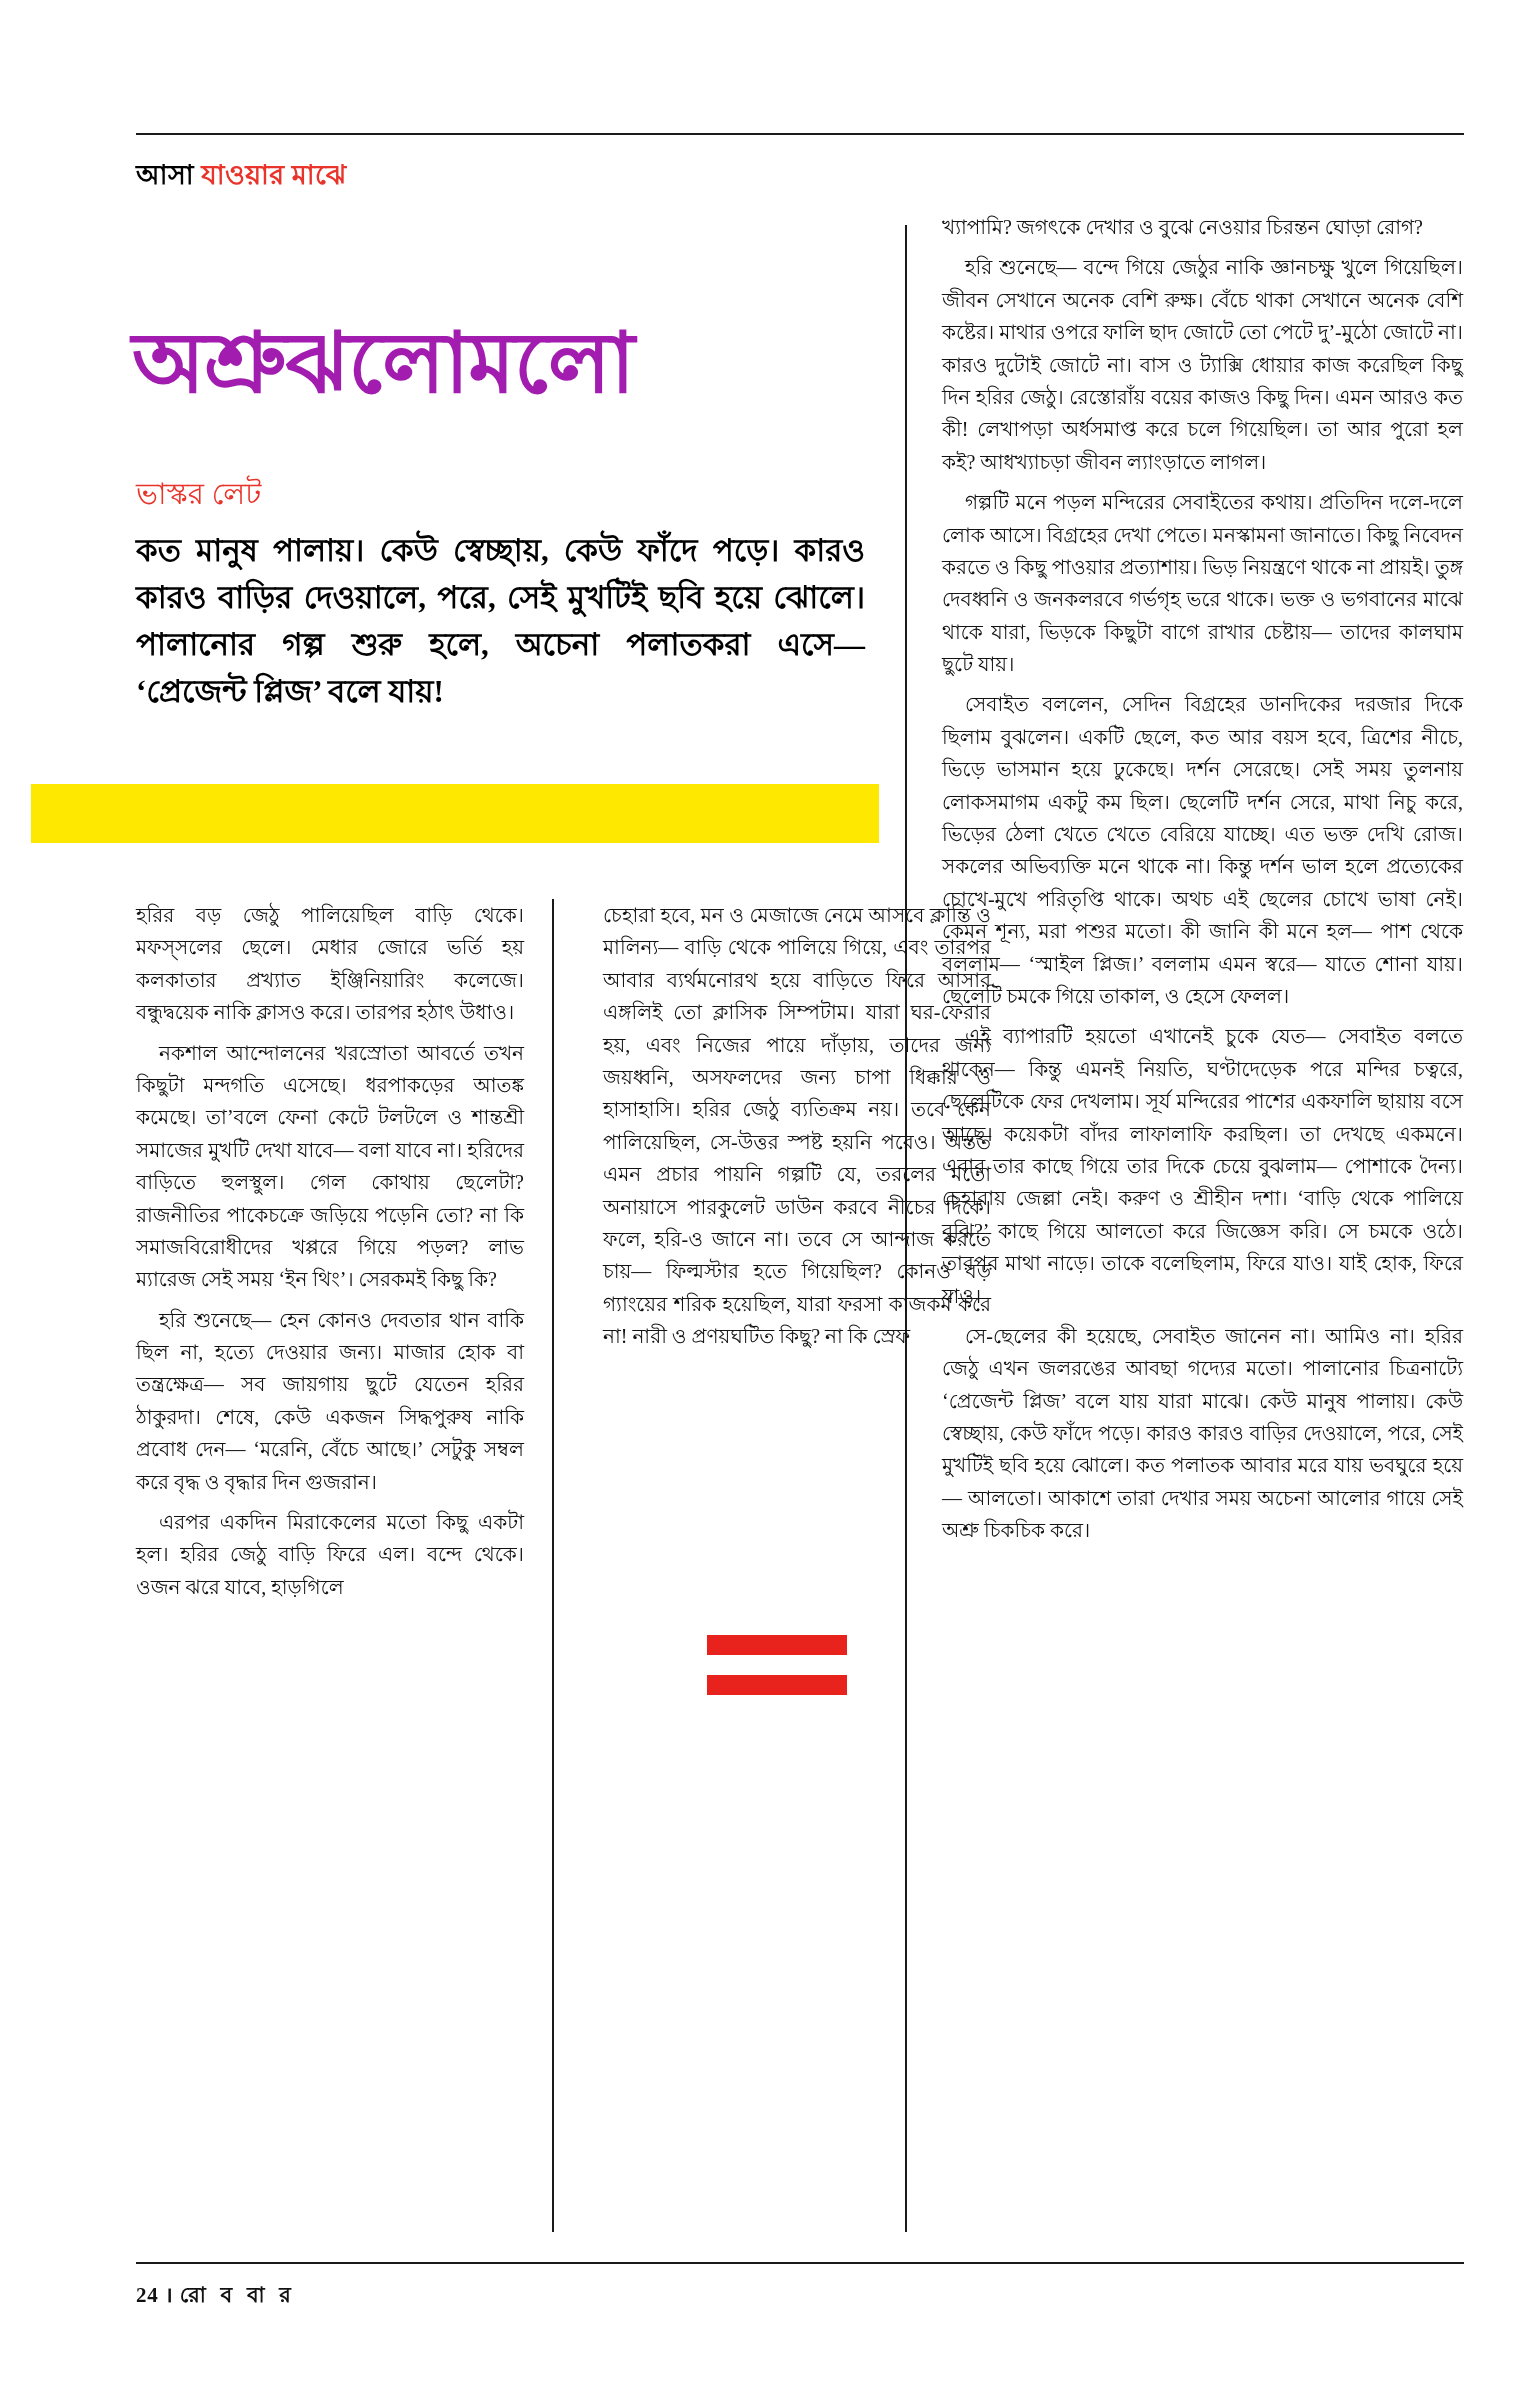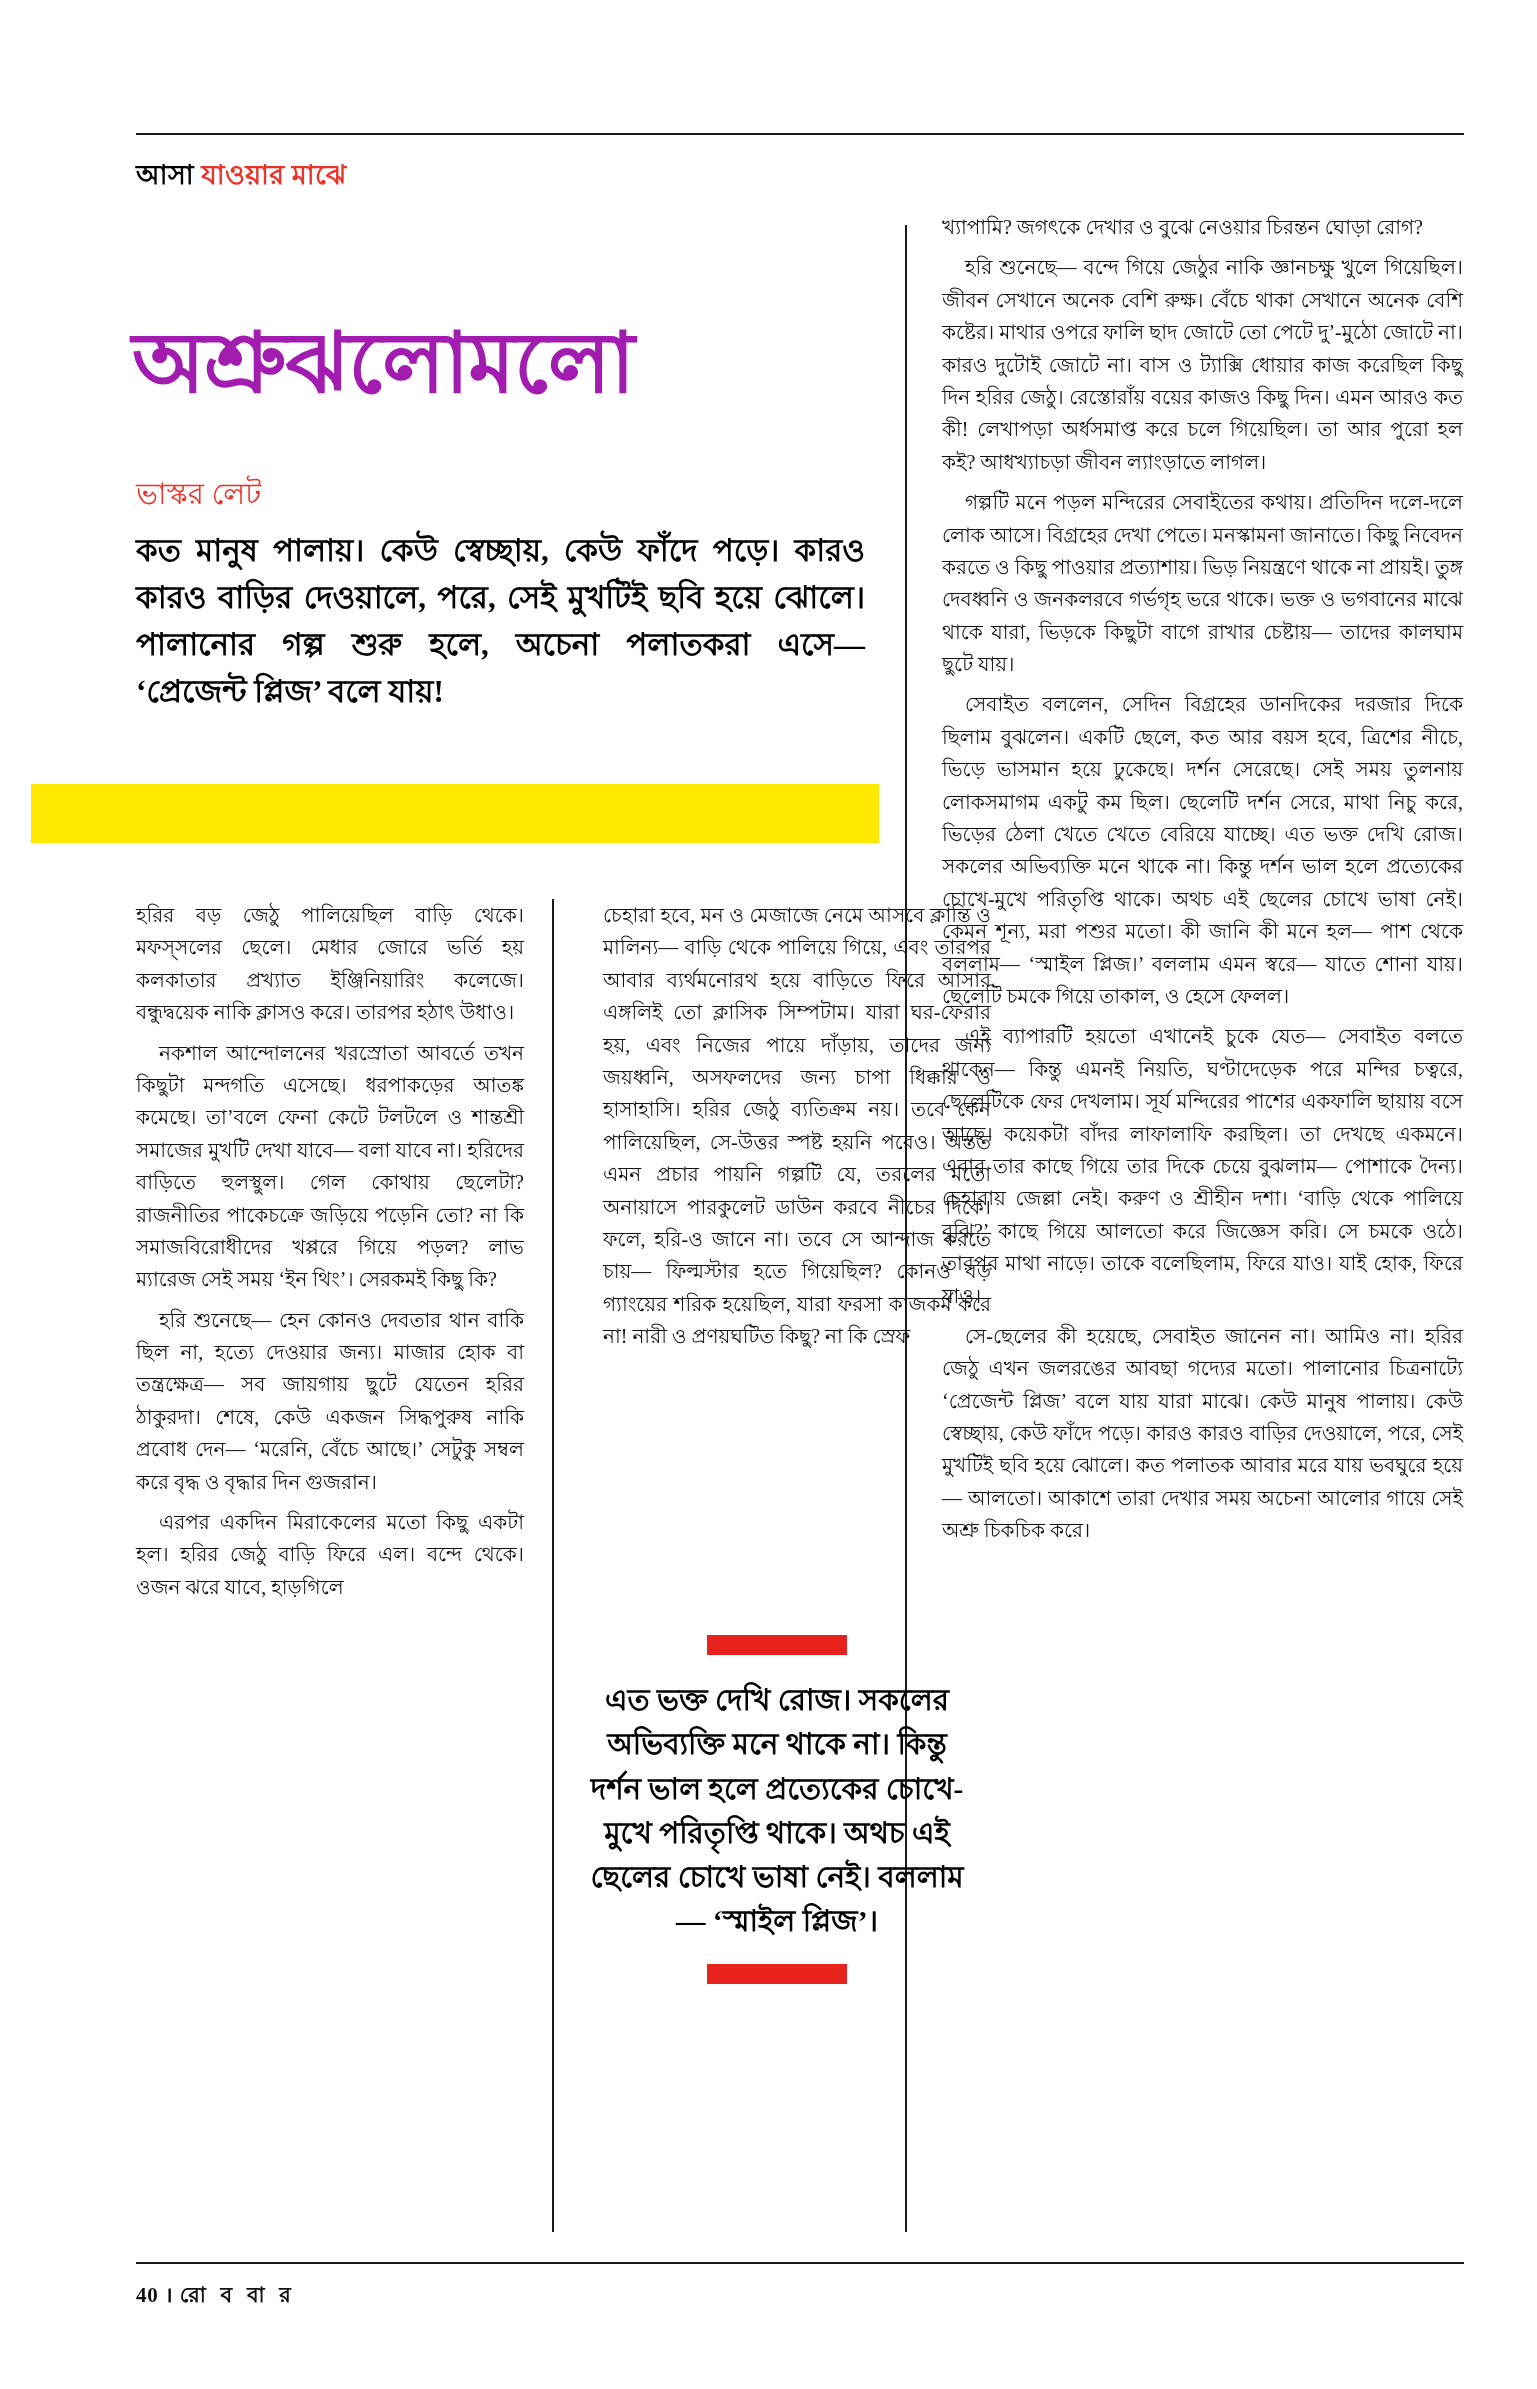--- a/index.html
+++ b/index.html
@@ -186,32 +186,31 @@
       <p>নকশাল আন্দোলনের খরস্রোতা আবর্তে তখন কিছুটা মন্দগতি এসেছে। ধরপাকড়ের আতঙ্ক কমেছে। তা’বলে ফেনা কেটে টলটলে ও শান্তশ্রী সমাজের মুখটি দেখা যাবে— বলা যাবে না। হরিদের বাড়িতে হুলস্থুল। গেল কোথায় ছেলেটা? রাজনীতির পাকেচক্রে জড়িয়ে পড়েনি তো? না কি সমাজবিরোধীদের খপ্পরে গিয়ে পড়ল? লাভ ম্যারেজ সেই সময় ‘ইন থিং’। সেরকমই কিছু কি?</p>
       <p>হরি শুনেছে— হেন কোনও দেবতার থান বাকি ছিল না, হত্যে দেওয়ার জন্য। মাজার হোক বা তন্ত্রক্ষেত্র— সব জায়গায় ছুটে যেতেন হরির ঠাকুরদা। শেষে, কেউ একজন সিদ্ধপুরুষ নাকি প্রবোধ দেন— ‘মরেনি, বেঁচে আছে।’ সেটুকু সম্বল করে বৃদ্ধ ও বৃদ্ধার দিন গুজরান।</p>
       <p>এরপর একদিন মিরাকেলের মতো কিছু একটা হল। হরির জেঠু বাড়ি ফিরে এল। বন্দে থেকে। ওজন ঝরে যাবে, হাড়গিলে</p>
     </div>
   <div class="col" id="col2">
       <p class="noindent">চেহারা হবে, মন ও মেজাজে নেমে আসবে ক্লান্তি ও মালিন্য— বাড়ি থেকে পালিয়ে গিয়ে, এবং তারপর আবার ব্যর্থমনোরথ হয়ে বাড়িতে ফিরে আসার এঙ্গলিই তো ক্লাসিক সিম্পটাম। যারা ঘর-ফেরার হয়, এবং নিজের পায়ে দাঁড়ায়, তাদের জন্য জয়ধ্বনি, অসফলদের জন্য চাপা ধিক্কার ও হাসাহাসি। হরির জেঠু ব্যতিক্রম নয়। তবে কেন পালিয়েছিল, সে-উত্তর স্পষ্ট হয়নি পরেও। অন্তত এমন প্রচার পায়নি গল্পটি যে, তরলের মতো অনায়াসে পারকুলেট ডাউন করবে নীচের দিকে। ফলে, হরি-ও জানে না। তবে সে আন্দাজ করতে চায়— ফিল্মস্টার হতে গিয়েছিল? কোনও বড় গ্যাংয়ের শরিক হয়েছিল, যারা ফরসা কাজকর্ম করে না! নারী ও প্রণয়ঘটিত কিছু? না কি স্রেফ</p>
     </div>
 
   <div class="pullquote">
     <div class="pq-bar"></div>
-    <div class="pq-text">এত ভক্ত দেখি রোজ। সকলের অভিব্যক্তি মনে থাকে না। কিন্তু দর্শন ভাল হলে প্রত্যেকের চোখে-মুখে পরিতৃপ্তি থাকে। অথচ এই ছেলের চোখে ভাষা নেই। বললাম— ‘স্মাইল প্লিজ’।</div>
     <div class="pq-bar bottom"></div>
   </div>
 
   <div class="col" id="col3">
       <p class="noindent">খ্যাপামি? জগৎকে দেখার ও বুঝে নেওয়ার চিরন্তন ঘোড়া রোগ?</p>
       <p>হরি শুনেছে— বন্দে গিয়ে জেঠুর নাকি জ্ঞানচক্ষু খুলে গিয়েছিল। জীবন সেখানে অনেক বেশি রুক্ষ। বেঁচে থাকা সেখানে অনেক বেশি কষ্টের। মাথার ওপরে ফালি ছাদ জোটে তো পেটে দু’-মুঠো জোটে না। কারও দুটোই জোটে না। বাস ও ট্যাক্সি ধোয়ার কাজ করেছিল কিছু দিন হরির জেঠু। রেস্তোরাঁয় বয়ের কাজও কিছু দিন। এমন আরও কত কী! লেখাপড়া অর্ধসমাপ্ত করে চলে গিয়েছিল। তা আর পুরো হল কই? আধখ্যাচড়া জীবন ল্যাংড়াতে লাগল।</p>
       <p>গল্পটি মনে পড়ল মন্দিরের সেবাইতের কথায়। প্রতিদিন দলে-দলে লোক আসে। বিগ্রহের দেখা পেতে। মনস্কামনা জানাতে। কিছু নিবেদন করতে ও কিছু পাওয়ার প্রত্যাশায়। ভিড় নিয়ন্ত্রণে থাকে না প্রায়ই। তুঙ্গ দেবধ্বনি ও জনকলরবে গর্ভগৃহ ভরে থাকে। ভক্ত ও ভগবানের মাঝে থাকে যারা, ভিড়কে কিছুটা বাগে রাখার চেষ্টায়— তাদের কালঘাম ছুটে যায়।</p>
       <p>সেবাইত বললেন, সেদিন বিগ্রহের ডানদিকের দরজার দিকে ছিলাম বুঝলেন। একটি ছেলে, কত আর বয়স হবে, ত্রিশের নীচে, ভিড়ে ভাসমান হয়ে ঢুকেছে। দর্শন সেরেছে। সেই সময় তুলনায় লোকসমাগম একটু কম ছিল। ছেলেটি দর্শন সেরে, মাথা নিচু করে, ভিড়ের ঠেলা খেতে খেতে বেরিয়ে যাচ্ছে। এত ভক্ত দেখি রোজ। সকলের অভিব্যক্তি মনে থাকে না। কিন্তু দর্শন ভাল হলে প্রত্যেকের চোখে-মুখে পরিতৃপ্তি থাকে। অথচ এই ছেলের চোখে ভাষা নেই। কেমন শূন্য, মরা পশুর মতো। কী জানি কী মনে হল— পাশ থেকে বললাম— ‘স্মাইল প্লিজ।’ বললাম এমন স্বরে— যাতে শোনা যায়। ছেলেটি চমকে গিয়ে তাকাল, ও হেসে ফেলল।</p>
       <p>এই ব্যাপারটি হয়তো এখানেই চুকে যেত— সেবাইত বলতে থাকেন— কিন্তু এমনই নিয়তি, ঘণ্টাদেড়েক পরে মন্দির চত্বরে, ছেলেটিকে ফের দেখলাম। সূর্য মন্দিরের পাশের একফালি ছায়ায় বসে আছে। কয়েকটা বাঁদর লাফালাফি করছিল। তা দেখছে একমনে। এবার তার কাছে গিয়ে তার দিকে চেয়ে বুঝলাম— পোশাকে দৈন্য। চেহারায় জেল্লা নেই। করুণ ও শ্রীহীন দশা। ‘বাড়ি থেকে পালিয়ে বুঝি?’ কাছে গিয়ে আলতো করে জিজ্ঞেস করি। সে চমকে ওঠে। তারপর মাথা নাড়ে। তাকে বলেছিলাম, ফিরে যাও। যাই হোক, ফিরে যাও।</p>
       <p>সে-ছেলের কী হয়েছে, সেবাইত জানেন না। আমিও না। হরির জেঠু এখন জলরঙের আবছা গদ্যের মতো। পালানোর চিত্রনাট্যে ‘প্রেজেন্ট প্লিজ’ বলে যায় যারা মাঝে। কেউ মানুষ পালায়। কেউ স্বেচ্ছায়, কেউ ফাঁদে পড়ে। কারও কারও বাড়ির দেওয়ালে, পরে, সেই মুখটিই ছবি হয়ে ঝোলে। কত পলাতক আবার মরে যায় ভবঘুরে হয়ে— আলতো। আকাশে তারা দেখার সময় অচেনা আলোর গায়ে সেই অশ্রু চিকচিক করে।</p>
     </div>
 
   <div class="footer-rule"></div>
   <div class="footer">
-    <span>40</span><span class="sep">।</span><span class="mag">রো ব বা র</span>
+    <span>24</span><span class="sep">।</span><span class="mag">রো ব বা র</span>
   </div>
 
 </div>
 
 
 </body></html>

